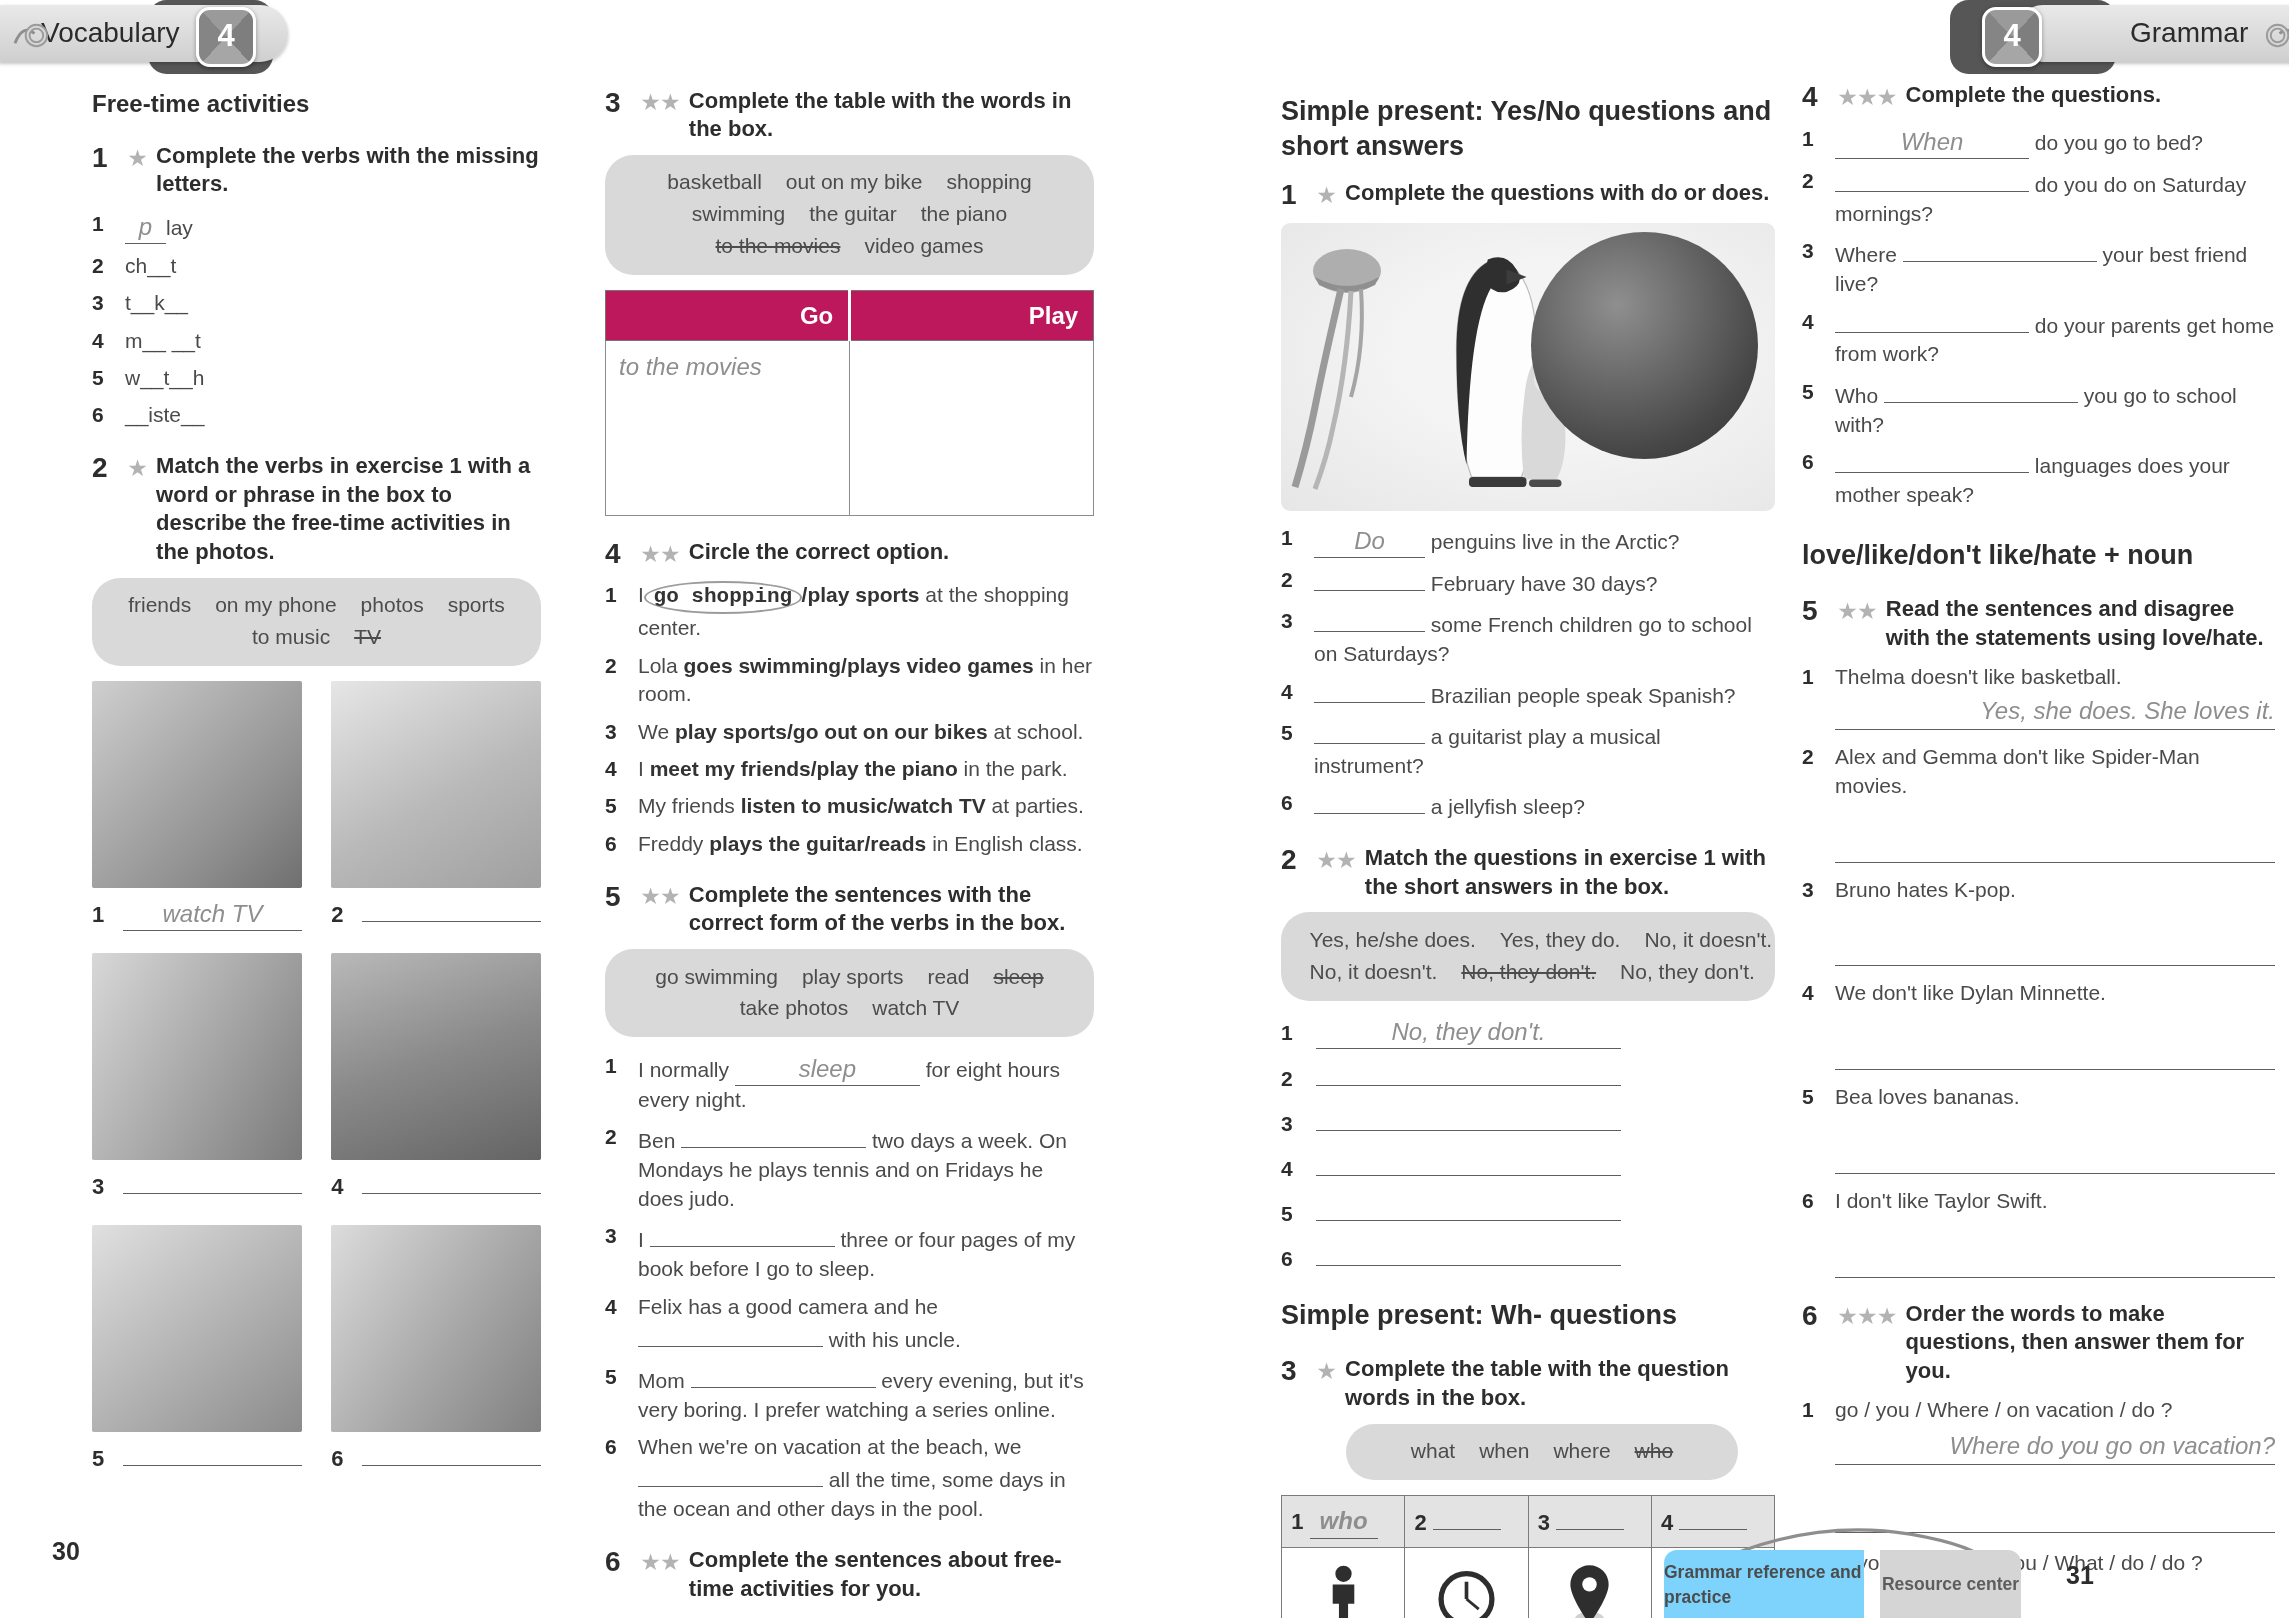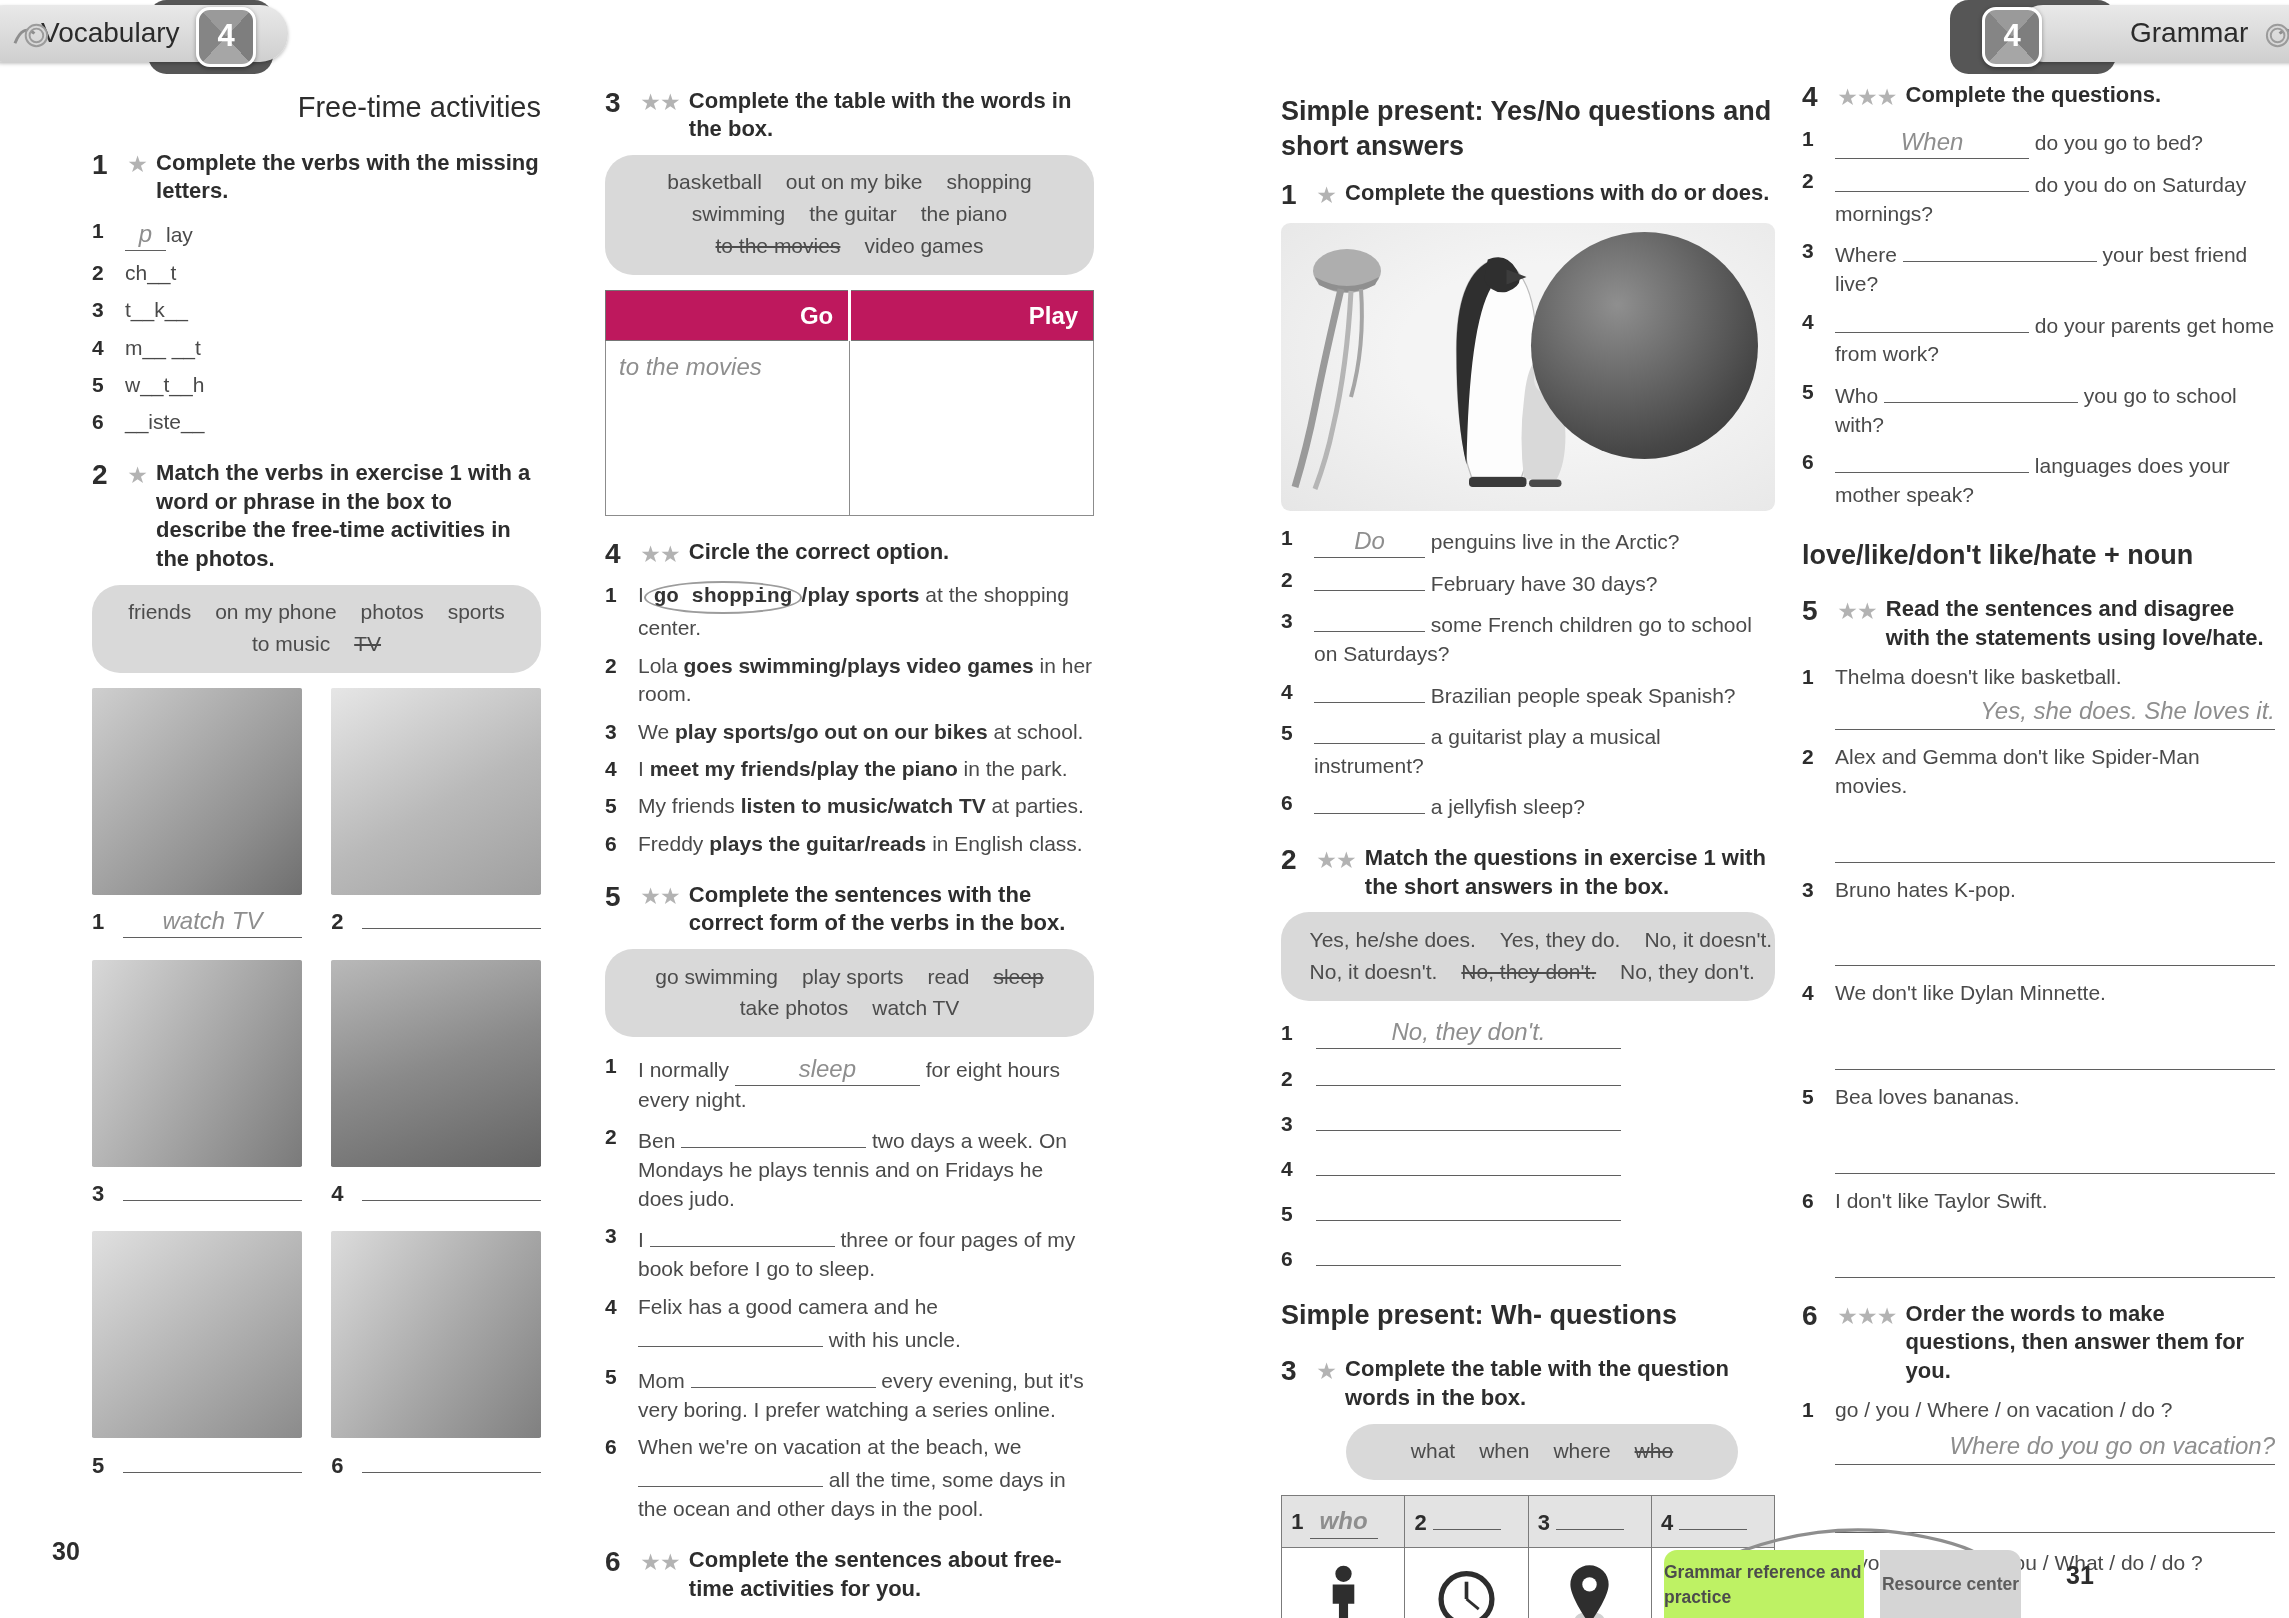--- a/index.html
+++ b/index.html
@@ -17,21 +17,21 @@
     display:flex;align-items:center;}
   .hdr-title{font-weight:normal;font-size:28px;color:#2b2b2b;}
   .badge{position:absolute;width:54px;height:54px;border-radius:14px;
     background:conic-gradient(#9a9a9a 0 12%,#7e7e7e 0 38%,#a6a6a6 0 62%,#858585 0 88%,#9a9a9a 0);
     border:3.7px solid #fff;box-shadow:0 1.8px 4.6px rgba(0,0,0,.35);
     display:flex;align-items:center;justify-content:center;}
   .badge span{color:#fff;font-weight:bold;font-size:31px;}
   .ring{width:39px;height:39px;}
   
   .col{position:absolute;top:81px;}
-  h1.pagetitle{font-size:29px;font-weight:normal;color:#2d2d2d;margin:5.5px 0 16.6px;text-align:right;}
+  h1.pagetitle{font-size:24px;font-weight:bold;color:#2d2d2d;margin:5.5px 0 16.6px;}
   .sect{font-size:27px;font-weight:bold;color:#2d2d2d;line-height:1.3;margin:13px 0 9.2px;}
   .exhead{display:flex;gap:9.2px;margin:22px 0 11px;align-items:flex-start;}
   .exnum{font-weight:bold;font-size:28px;color:#2d2d2d;min-width:26px;line-height:1.15;}
   .stars{color:#b3b3b3;font-size:23px;letter-spacing:-0.9px;margin-top:0.9px;white-space:nowrap;}
   .instr{font-weight:bold;font-size:22px;color:#2d2d2d;line-height:1.3;flex:1;}
   .item{display:flex;gap:11px;margin:8.3px 0;}
   .inum{font-weight:bold;color:#2d2d2d;min-width:22px;}
   .itext{flex:1;color:#4a4a4a;}
   .b{font-weight:bold;color:#333;}
   .it{}
@@ -548,16 +548,16 @@
 
   </div>
 </div>
 
 <div class="pagenum" style="left:52px;top:1534px">30</div>
 
 <svg class="swoosh" style="left:1698px;top:1510px;width:332px;height:65px" viewBox="0 0 360 70">
   <path d="M10 60 Q120 8 230 26 Q300 38 318 58" fill="none" stroke="#8e8e8e" stroke-width="3.5"></path>
   <circle cx="320" cy="58" r="11" fill="none" stroke="#9b9b9b" stroke-width="6"></circle>
 </svg>
-<div class="footbtn" style="left:1664px;width:200px;background:#bef264;border-radius:13px 0 0 0;color:#4c4c4c">Grammar reference and practice</div>
+<div class="footbtn" style="left:1664px;width:200px;background:#7dd3fc;border-radius:13px 0 0 0;color:#4c4c4c">Grammar reference and practice</div>
 <div class="footbtn" style="left:1880px;width:141px;background:#d5d5d5;border-radius:0 13px 0 0;color:#5d5d5d">Resource center</div>
 <div class="pagenum" style="left:2066px;top:1558px">31</div>
 
 
 </body></html>

